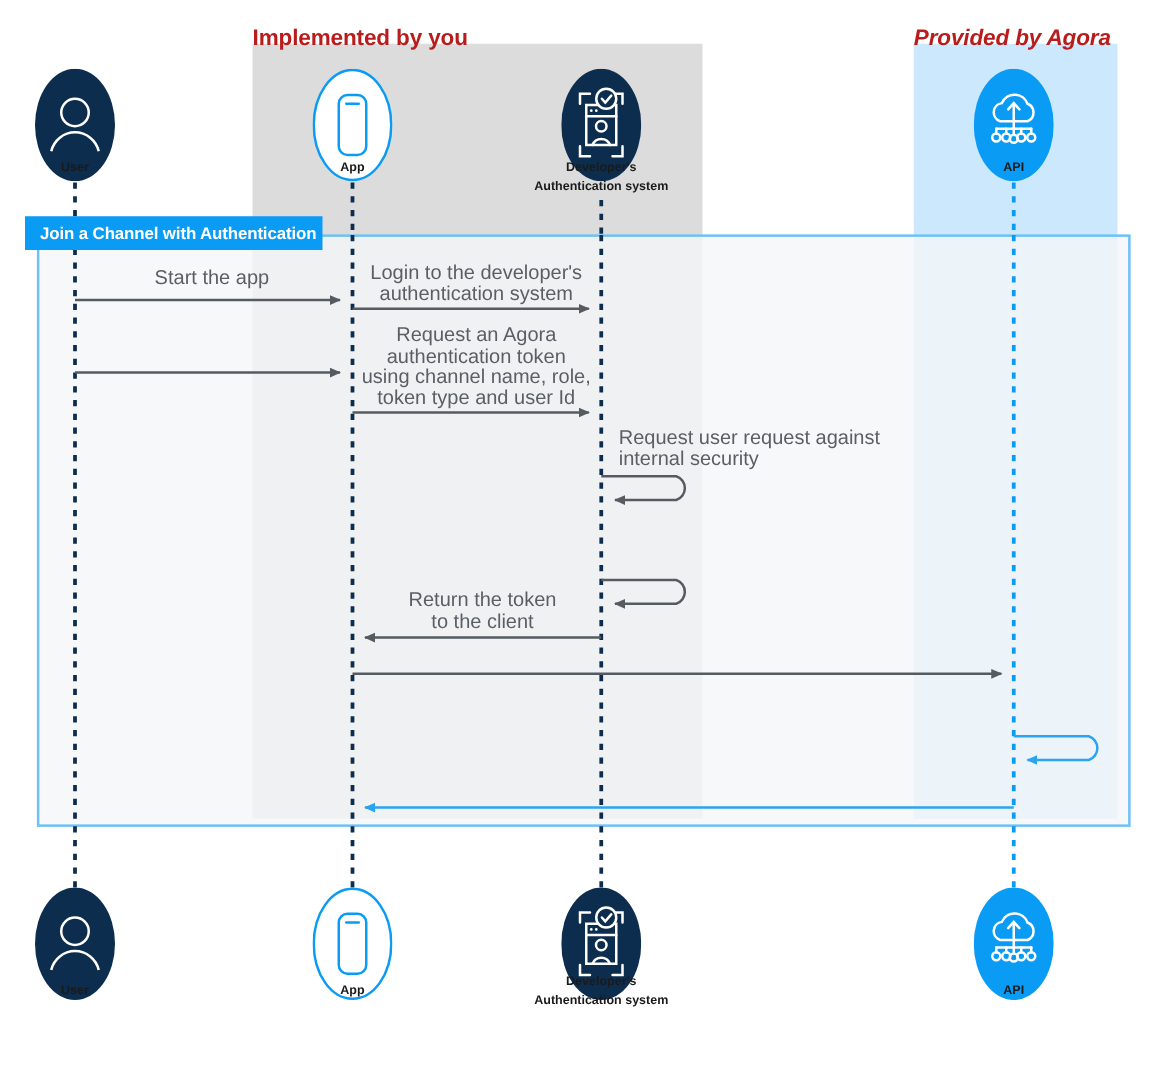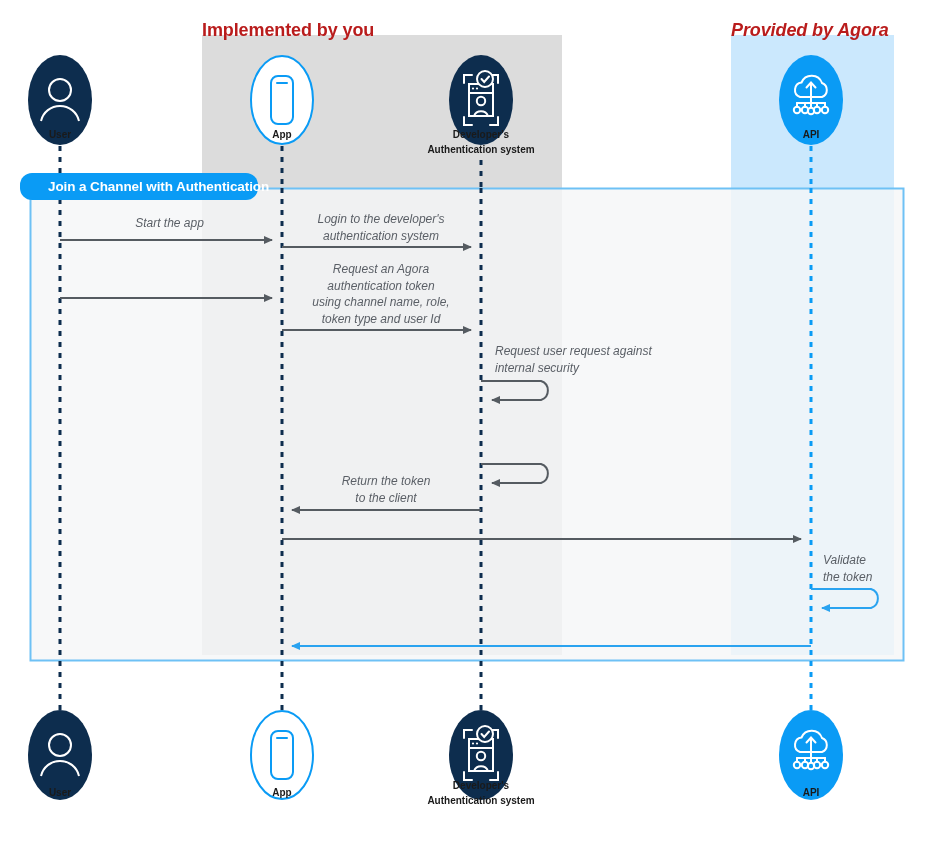--- a/index.html
+++ b/index.html
@@ -39,31 +39,29 @@
   }
   .frame-label {
     position: absolute;
     background: #0a9bf5;
     color: #ffffff;
     font-size: 13.5px;
     font-weight: bold;
     letter-spacing: -0.1px;
     display: flex;
     align-items: center;
-    padding-left: 28px;
+    padding-left: 12px;
     white-space: nowrap;
-    border-radius: 12px;
   }
   .msg {
     position: absolute;
-    font-size: 12px;
+    font-size: 16px;
     color: #5a5f66;
     line-height: 16.5px;
     white-space: pre-line;
-    font-style: italic;
   }
   .msg.c { text-align: center; }
   .msg.l { text-align: left; }
   .icon-wrap { position: absolute; }
 </style>
 </head>
 <body>
 
 <div id="stage">
 
@@ -144,22 +142,20 @@
 token type and user Id</div>
 
   <div class="msg l" style="left: 495px; top: 343px; width: 300px; white-space: pre-line;">Request user request against
 internal security</div>
 
 
   <div class="msg c" style="left: 295px; top: 473px; width: 182px; white-space: pre-line;">Return the token
 to the client</div>
 
 
-  <div class="msg l" style="left: 823px; top: 552px; width: 110px; white-space: pre-line;">Validate
-the token</div>
 
 
   <div class="frame-label" style="left:20px; top:173px; width:238px; height:27px;">Join a Channel with Authentication</div>
 
   <div class="icon-wrap" style="left:28px; top:55px;">
     <svg width="64" height="90" viewBox="0 0 64 90">
       <ellipse cx="32" cy="45" rx="32" ry="45" fill="#0d2d4e"></ellipse>
       <circle cx="32" cy="35" r="11" fill="none" stroke="#ffffff" stroke-width="2"></circle>
       <path d="M13,66 A19.5,19.5 0 0 1 51,66" fill="none" stroke="#ffffff" stroke-width="2"></path>
     </svg>

